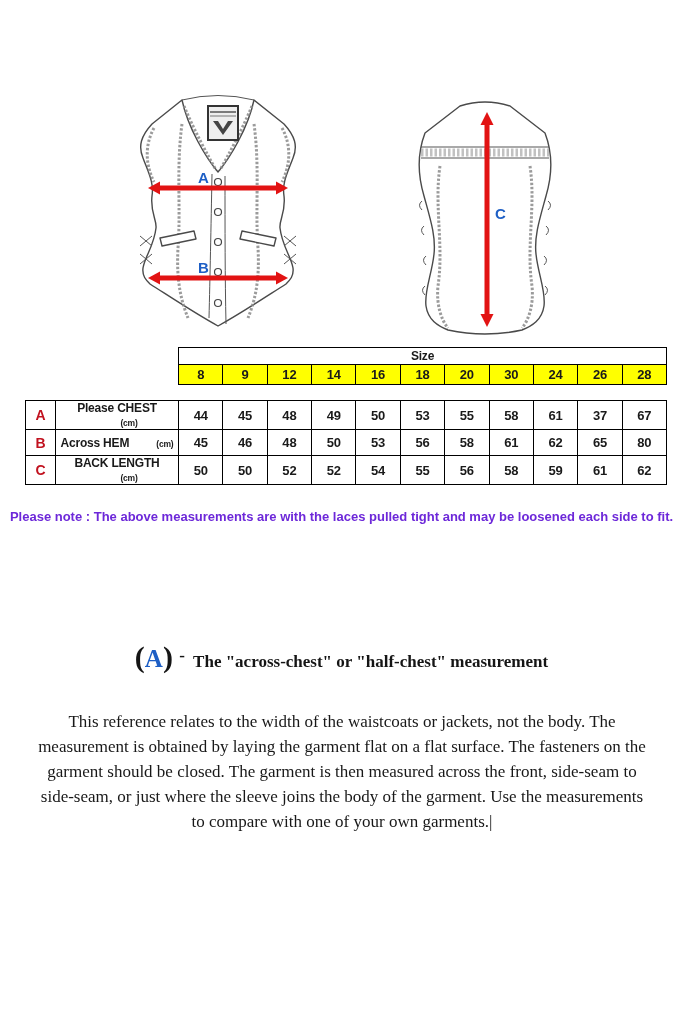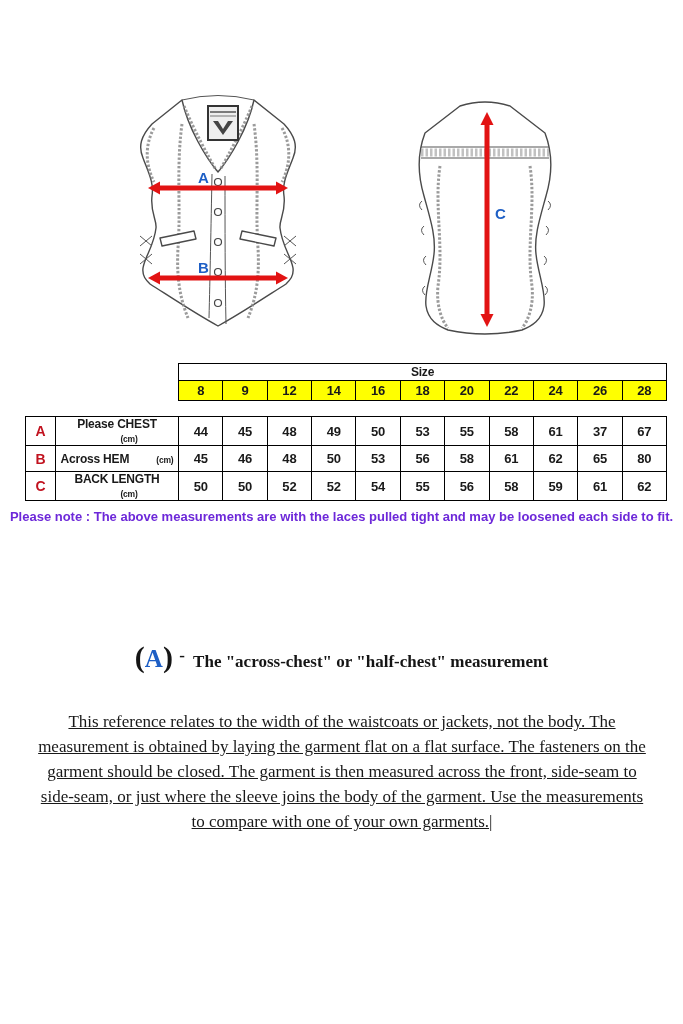--- a/index.html
+++ b/index.html
@@ -10,21 +10,21 @@
   .vest-svg{position:absolute;}
   #front-vest{left:126px;top:88px;}
   #back-vest{left:400px;top:96px;}
   .sketch{fill:#ffffff;stroke:#4a4a4a;stroke-width:1.4;stroke-linejoin:round;}
   .braid{fill:none;stroke:#8a8a8a;stroke-width:3;stroke-dasharray:2.4 1.8;opacity:.85;}
   .thin{fill:none;stroke:#555;stroke-width:1;}
   .arrow-line{stroke-width:5;stroke-linecap:butt;}
   .dim-label{font-family:"Liberation Sans",sans-serif;font-weight:bold;font-size:15px;}
 
   
-  table{border-collapse:collapse;table-layout:fixed;margin-top:16px;}
+  table{border-collapse:collapse;table-layout:fixed;}
   td{border:1px solid #000;text-align:center;vertical-align:middle;padding:0;
      font-weight:bold;color:#1a1a1a;letter-spacing:-0.2px;}
   #size-table{position:absolute;left:178px;top:347px;width:489px;}
   #size-table .size-hdr{height:16px;font-size:12px;background:#fff;}
   #size-table .size-cell{height:19px;font-size:13px;background:#ffff00;}
   #meas-table{position:absolute;left:25px;top:400px;width:642px;}
   #meas-table td{height:25px;font-size:13px;background:#fff;}
   #meas-table .letter{font-size:14px;}
   #meas-table .rowlabel{font-size:12px;}
   #meas-table .unit{font-size:8.5px;padding-left:24px;}
@@ -32,21 +32,21 @@
   
   .note-line{position:absolute;left:0;right:0;top:496px;text-align:center;
              font-size:13px;font-weight:bold;color:#6d28d9;}
   .sec-heading{position:absolute;left:0;right:0;top:640px;text-align:center;
                font-family:"Liberation Serif",serif;color:#151515;white-space:nowrap;}
   .h-paren{font-weight:bold;font-size:30px;}
   .h-letter{font-weight:bold;font-size:25px;}
   .h-dash{font-weight:bold;font-size:17px;vertical-align:6px;letter-spacing:2px;}
   .h-text{font-weight:bold;font-size:17px;}
   .sec-body{position:absolute;left:36px;width:612px;top:692px;text-align:center;
-            font-family:"Liberation Serif",serif;font-size:17px;line-height:25px;color:#181818;text-decoration:underline;}
+            font-family:"Liberation Serif",serif;font-size:17px;line-height:25px;color:#181818;}
   .caret{font-weight:normal;}
   .sec-disclaimer{position:absolute;left:40px;width:604px;top:792px;text-align:center;
                   font-family:"Liberation Serif",serif;font-style:italic;
                   font-size:16.5px;line-height:24px;}
 </style>
 </head>
 <body>
 
 <div class="canvas">
 
@@ -157,21 +157,21 @@
           <td colspan="11" class="size-hdr">Size</td>
         </tr>
         <tr>
           <td class="size-cell">8</td>
           <td class="size-cell">9</td>
           <td class="size-cell">12</td>
           <td class="size-cell">14</td>
           <td class="size-cell">16</td>
           <td class="size-cell">18</td>
           <td class="size-cell">20</td>
-          <td class="size-cell">22</td>
+          <td class="size-cell">30</td>
           <td class="size-cell">24</td>
           <td class="size-cell">26</td>
           <td class="size-cell">28</td>
         </tr>
       </tbody>
   </table>
 
   <table id="meas-table">
     <colgroup>
       <col style="width:30px">

